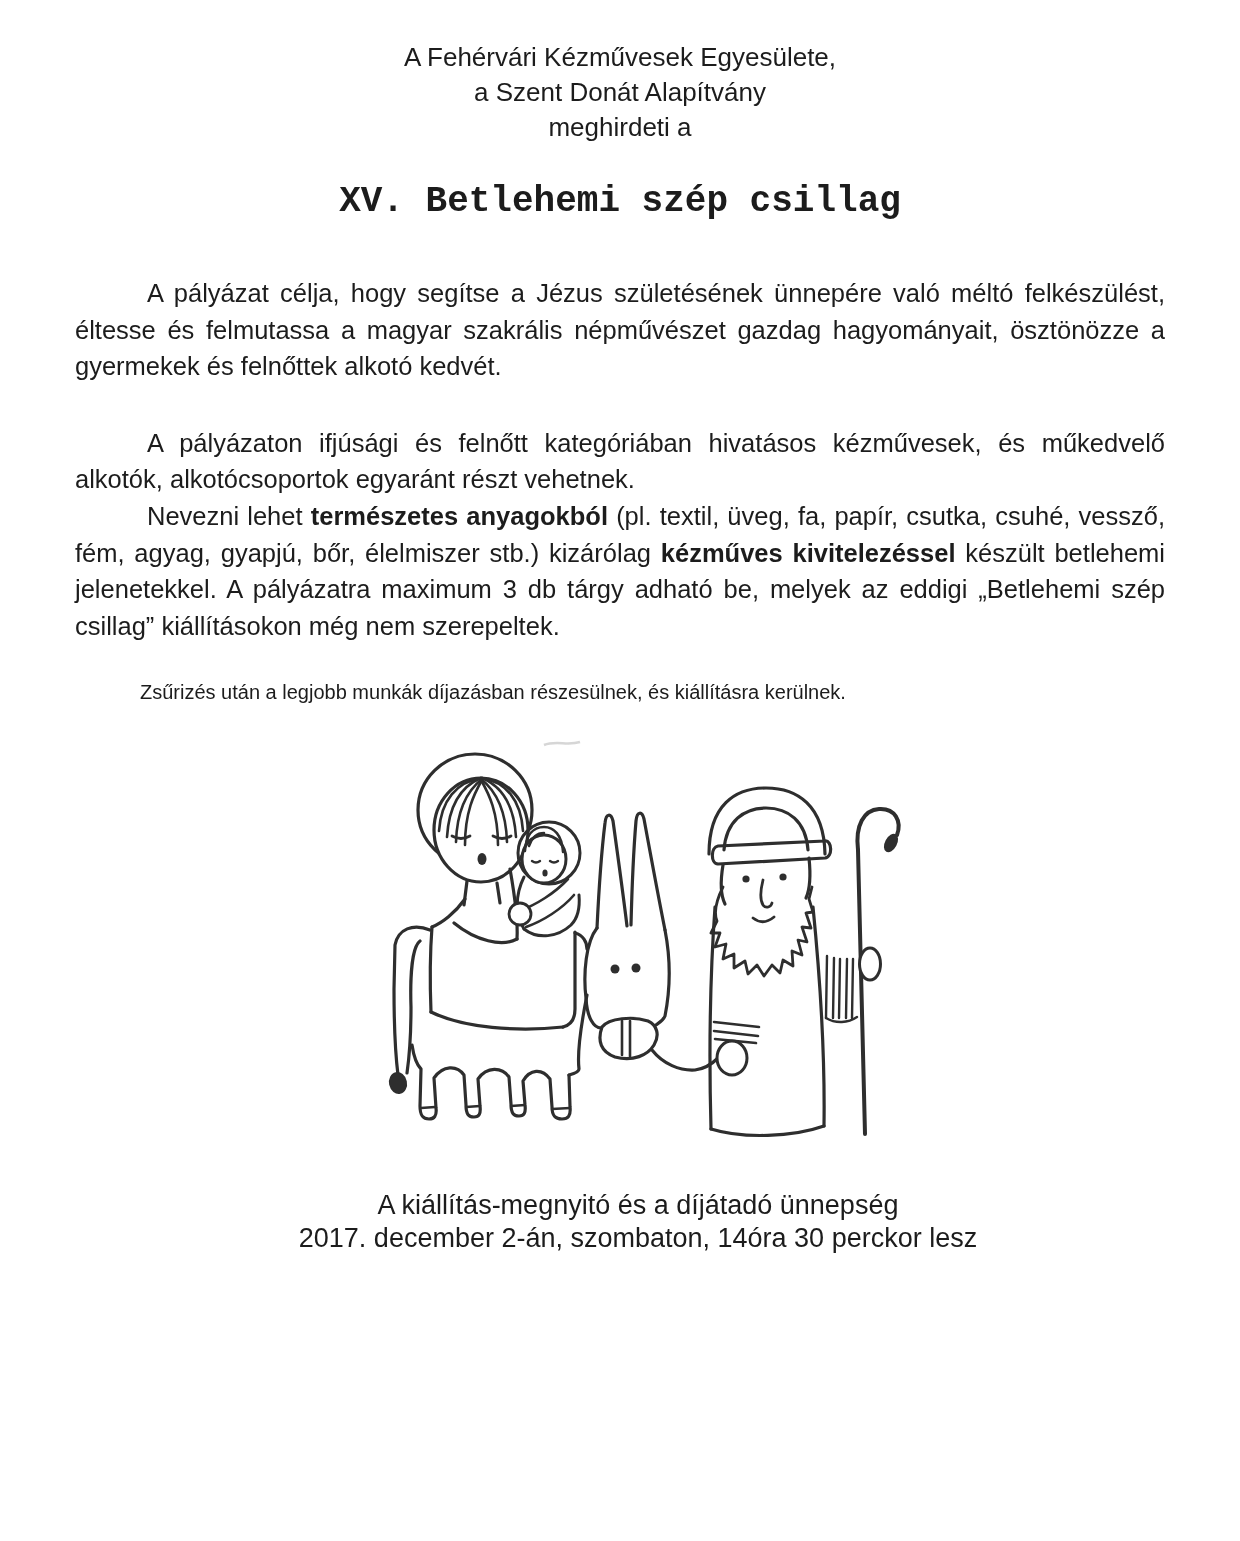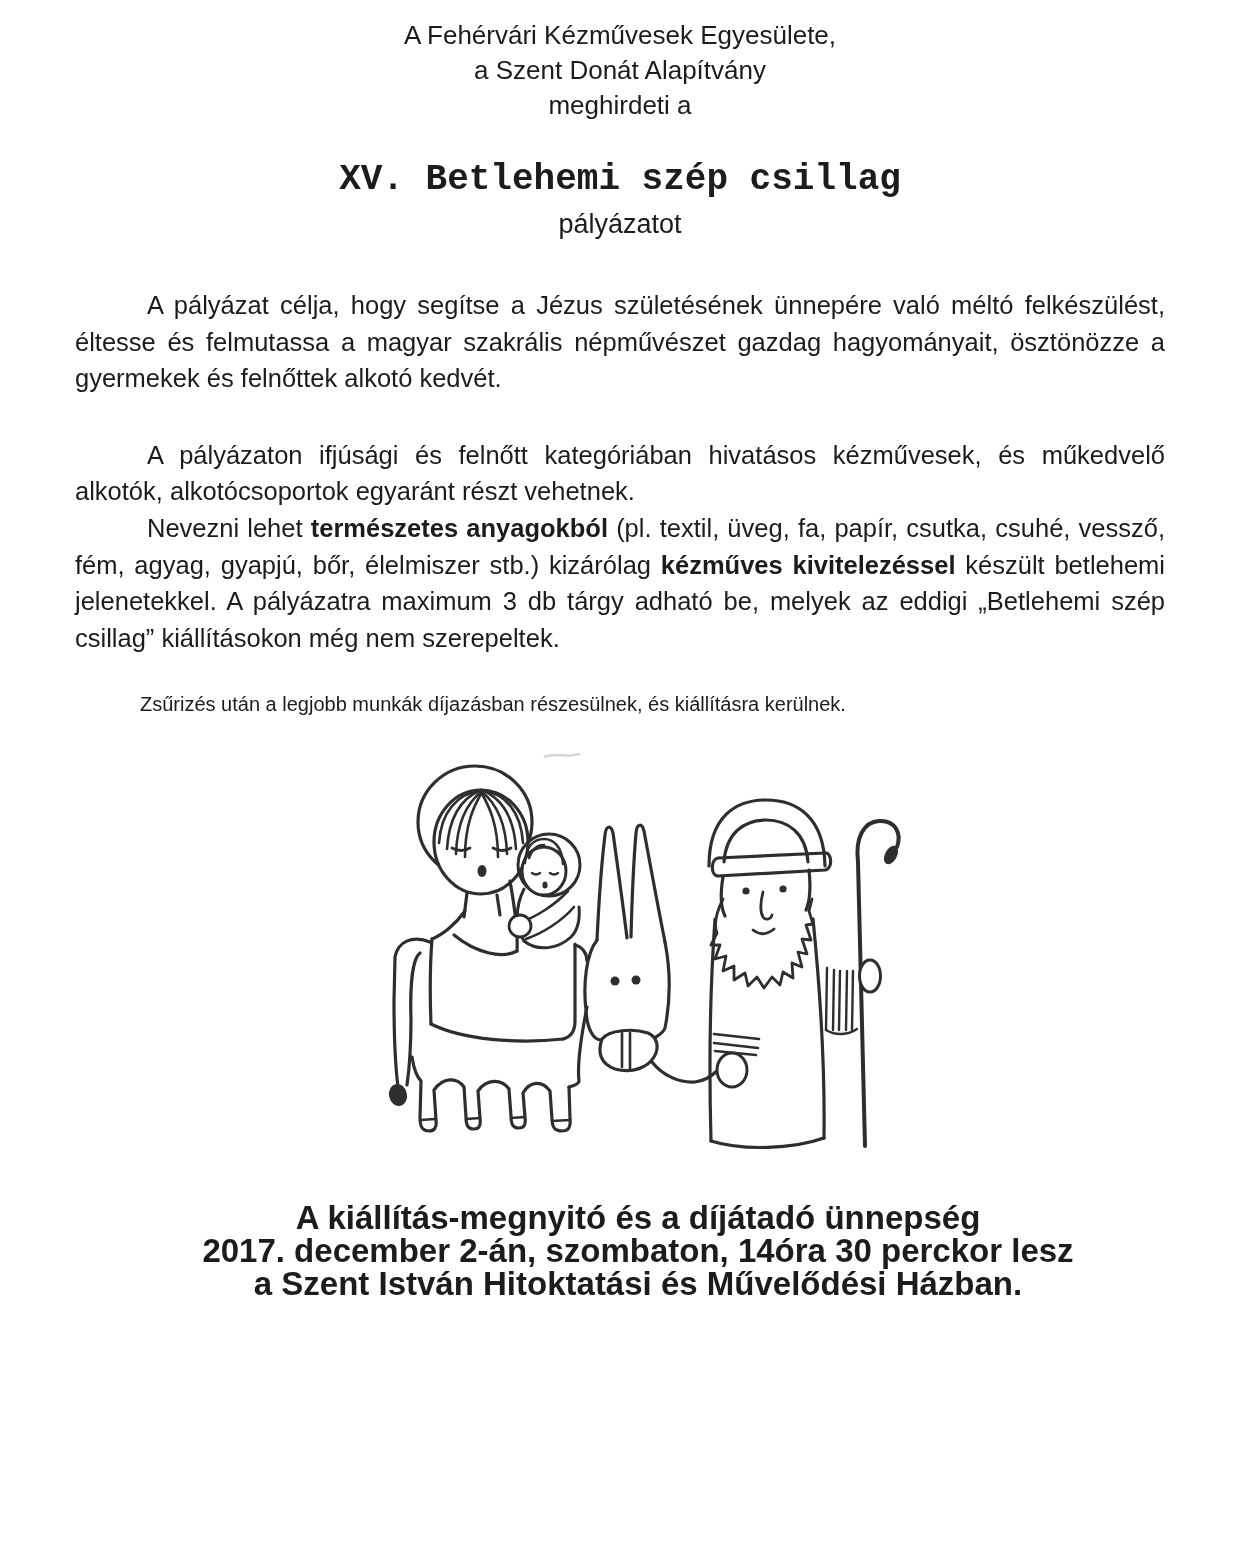--- a/index.html
+++ b/index.html
@@ -3,56 +3,55 @@
 <meta charset="utf-8">
 <style>
   html, body { margin: 0; padding: 0; }
   body {
     width: 1240px; height: 1541px;
     background: #ffffff;
     color: #1c1c1c;
     font-family: "Liberation Sans", sans-serif;
     overflow: hidden;
   }
-  .page { padding-top: 18px; }
+  .page { padding-top: 40px; }
 
   .header-block { text-align: center; font-size: 26px; line-height: 35px; }
 
   .title { text-align: center; font-size: 36px; font-weight: bold; line-height: 54px; margin-top: 30px; font-family: Liberation Mono, monospace; }
   .subtitle { text-align: center; font-size: 27px; line-height: 34px; }
 
   .body-col { width: 1090px; margin-left: 75px; font-size: 25.5px; line-height: 36.6px; }
   .body-col p { margin: 0; text-align: justify; text-indent: 72px; }
   .p-goal { margin-top: 46px !important; }
   .p-categories { margin-top: 40px !important; }
   .p-submission { margin-top: 25px !important; }
   .jury { margin-top: 30px !important; font-size: 20px; text-align: left !important; text-indent: 65px !important; }
   .b { font-weight: bold; }
   .i { font-style: italic; }
 
   .illustration-wrap { margin: 26px 0 0 368px; width: 540px; height: 430px; }
   svg .ink { stroke: var(--ink, #2e2e2e); fill: none; stroke-linecap: round; stroke-linejoin: round; }
   svg .fillink { fill: var(--ink, #2e2e2e); stroke: none; }
   svg .skin { fill: #ffffff; stroke: var(--ink, #2e2e2e); stroke-linecap: round; stroke-linejoin: round; }
 
-  .footer-block { margin-top: 22px; text-align: center; font-weight: bold; font-size: 33px; line-height: 33px; margin-left: 36px; }
+  .footer-block { margin-top: 22px; text-align: center; font-weight: normal; font-size: 27px; line-height: 33px; margin-left: 36px; }
 </style>
 </head>
 <body>
 
 <div class="page">
 
   <div class="header-block">
     <div>A Fehérvári Kézművesek Egyesülete,</div>
     <div>a Szent Donát Alapítvány</div>
     <div>meghirdeti a</div>
   </div>
 
   <div class="title">XV. Betlehemi szép csillag</div>
-  <div class="subtitle">pályázatot</div>
 
   <div class="body-col">
     <p class="p-goal">A pályázat célja, hogy segítse a Jézus születésének ünnepére való méltó felkészülést, éltesse és felmutassa a magyar szakrális népművészet gazdag hagyományait, ösztönözze a gyermekek és felnőttek alkotó kedvét.</p>
 
     <p class="p-categories">A pályázaton ifjúsági és felnőtt kategóriában hivatásos kézművesek, és műkedvelő alkotók, alkotócsoportok egyaránt részt vehetnek.</p>
 
     <p><span>Nevezni lehet </span><span class="b">természetes anyagokból</span><span> (pl. textil, üveg, fa, papír, csutka, csuhé, vessző, fém, agyag, gyapjú, bőr, élelmiszer stb.) kizárólag </span><span class="b">kézműves kivitelezéssel</span><span> készült betlehemi jelenetekkel. A pályázatra maximum 3 db tárgy adható be, melyek az eddigi „Betlehemi szép csillag” kiállításokon még nem szerepeltek.</span></p>
 
 
     <p class="jury">Zsűrizés után a legjobb munkák díjazásban részesülnek, és kiállításra kerülnek.</p>
@@ -180,16 +179,15 @@
           <ellipse class="fillink" cx="523" cy="106" rx="6" ry="10" transform="rotate(28 523 106)"></ellipse>
         </g>
         <ellipse class="skin" cx="502" cy="227" rx="10.5" ry="16" stroke-width="3"></ellipse>
       </g>
     </svg>
   </div>
 
   <div class="footer-block">
     <div>A kiállítás-megnyitó és a díjátadó ünnepség</div>
     <div>2017. december 2-án, szombaton, 14óra 30 perckor lesz</div>
-    <div>a Szent István Hitoktatási és Művelődési Házban.</div>
   </div>
 
 </div>
 
 </body></html>

